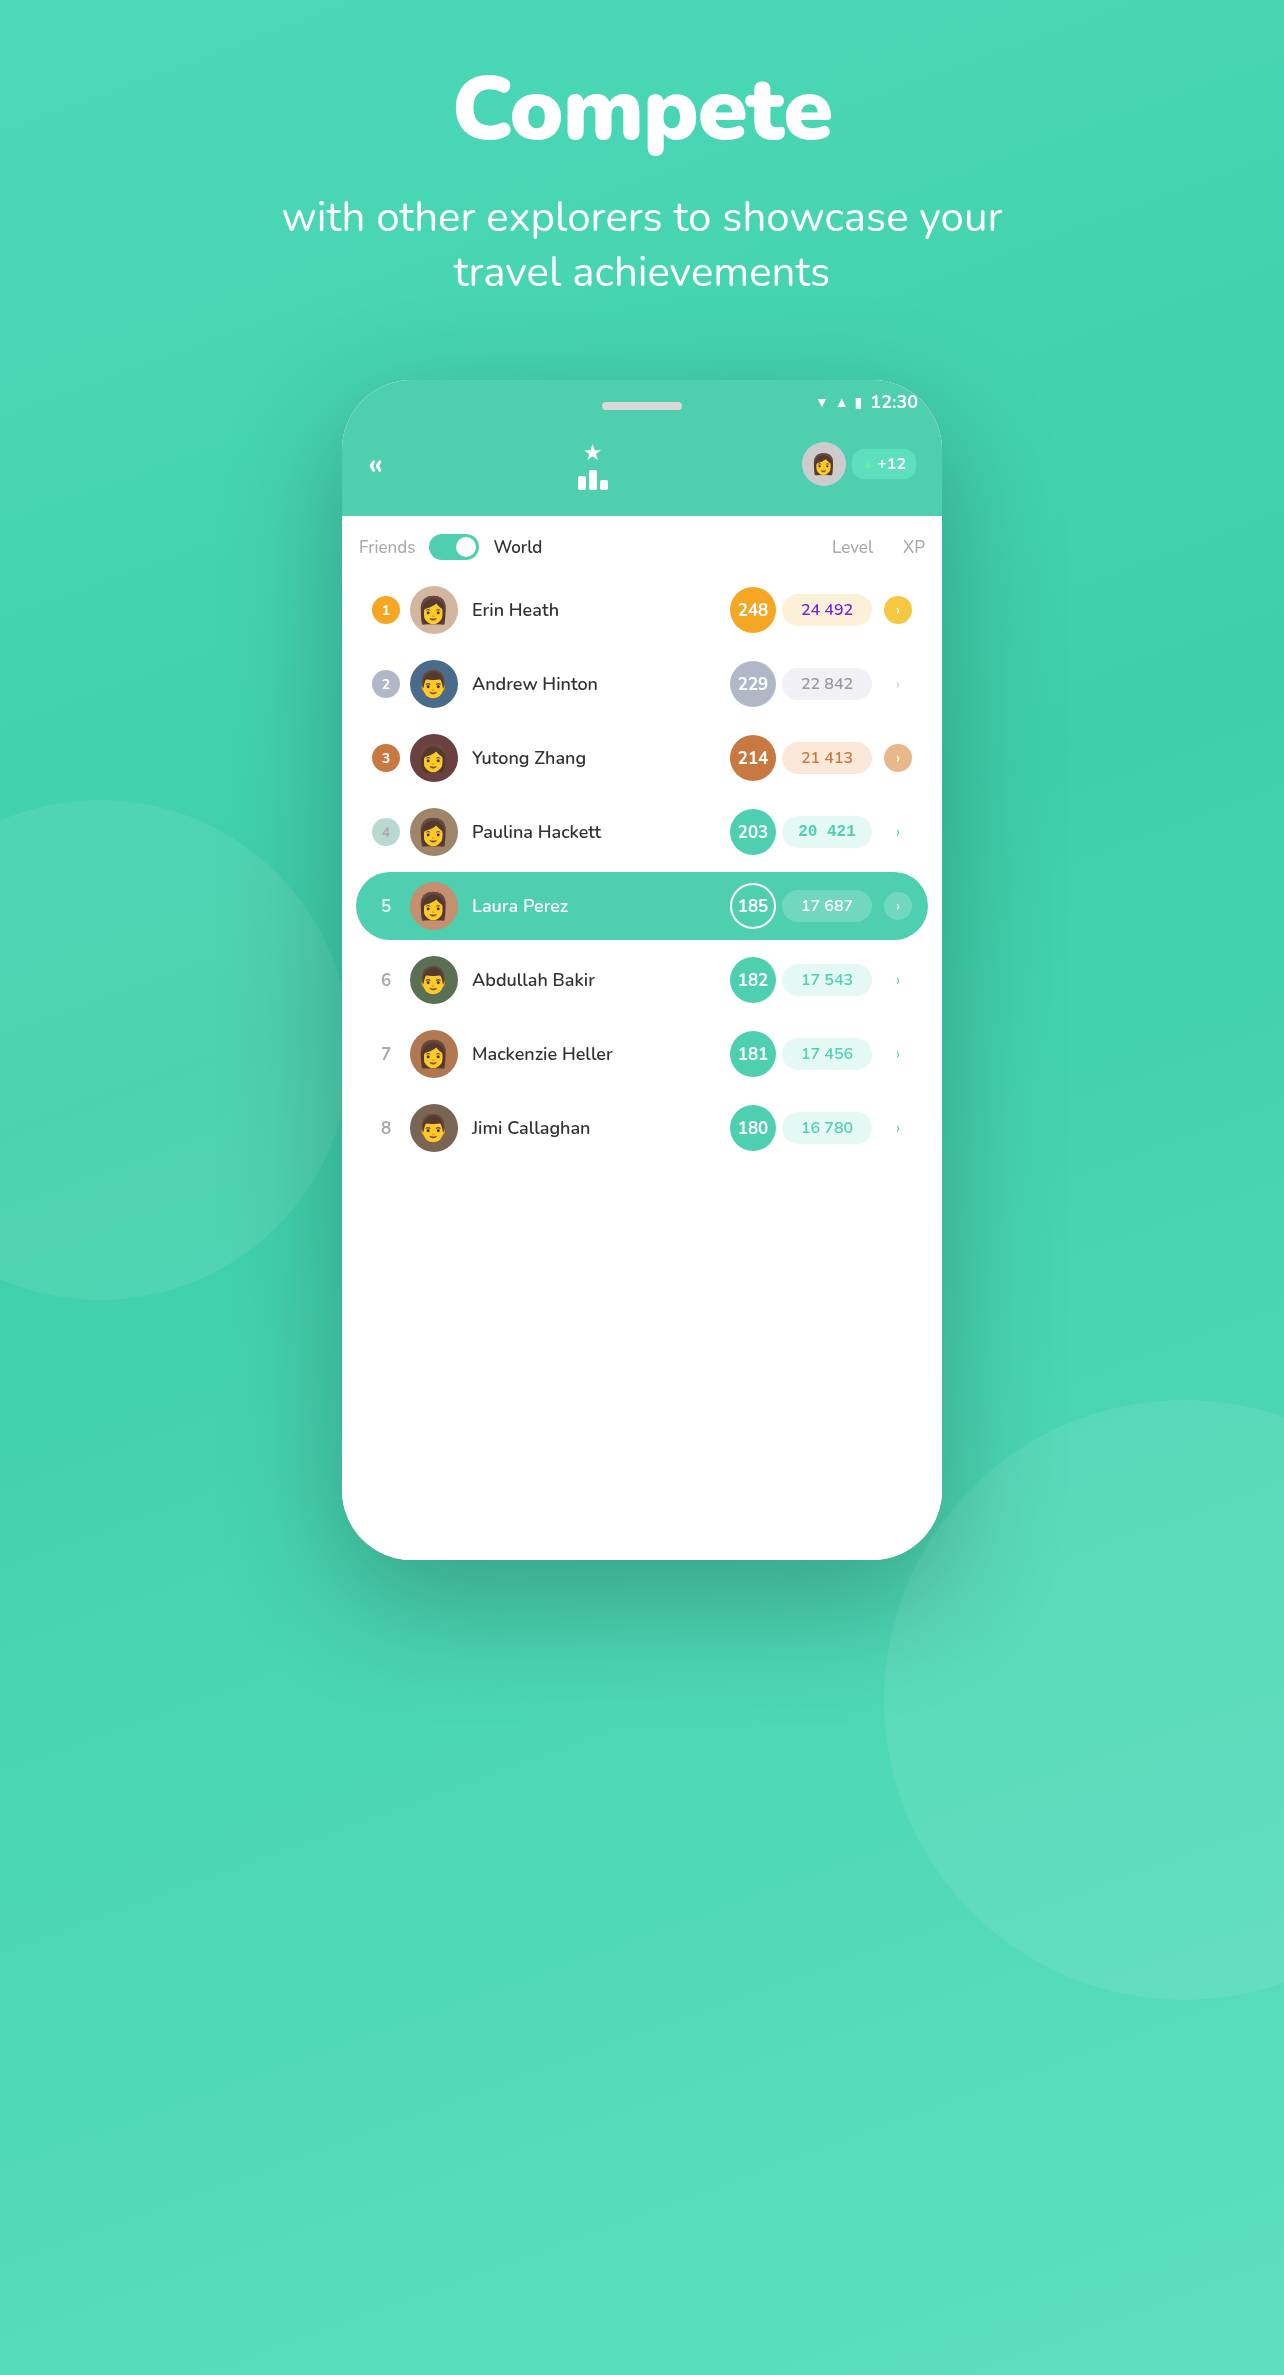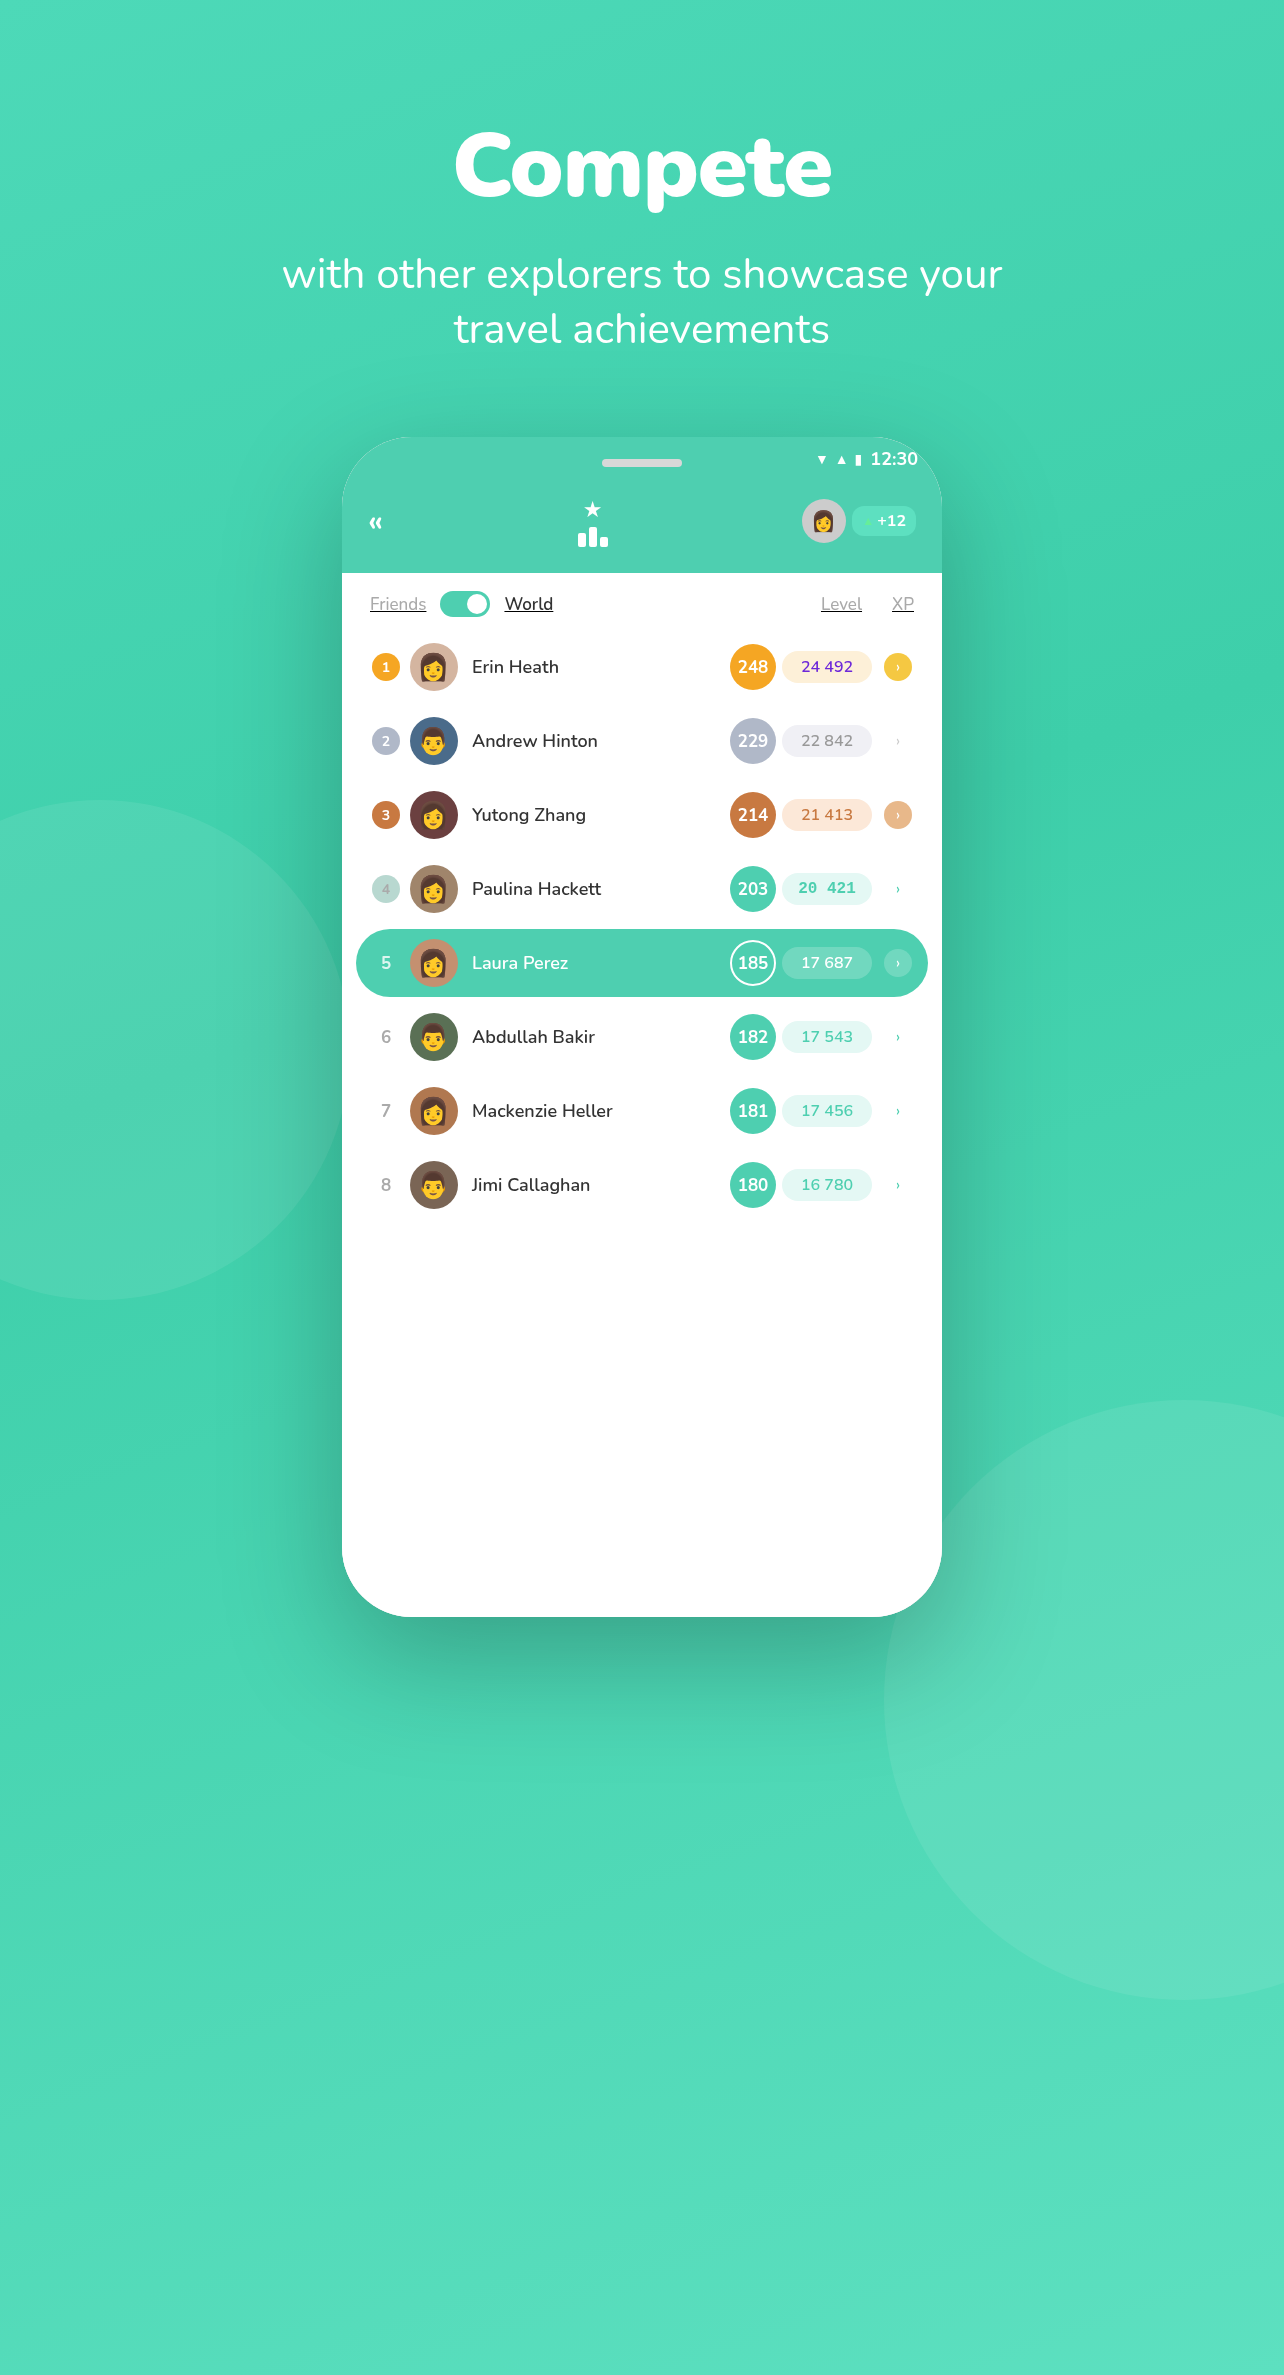--- a/index.html
+++ b/index.html
@@ -33,21 +33,21 @@
       border-radius: 50%;
       background: rgba(255,255,255,0.08);
       top: 1400px;
       right: -200px;
     }
 
     .hero-title {
       color: white;
       font-size: 90px;
       font-weight: 900;
-      margin-top: 105px;
+      margin-top: 48px;
       text-align: center;
       letter-spacing: -1px;
     }
     .hero-subtitle {
       color: white;
       font-size: 42px;
       font-weight: 400;
       margin-top: 20px;
       text-align: center;
       line-height: 1.3;
@@ -207,22 +207,21 @@
       flex: 1;
       overflow-y: auto;
       padding: 0 0 16px 0;
     }
 
     
     .filter-row {
       display: flex;
       align-items: center;
       justify-content: space-between;
-      padding: 18px 28px 10px;
-      text-decoration: underline;
+      padding: 18px 17px 10px;
     }
     .filter-left {
       display: flex;
       align-items: center;
       gap: 14px;
     }
     .filter-label {
       font-size: 17px;
       color: #aaa;
       font-weight: 500;

